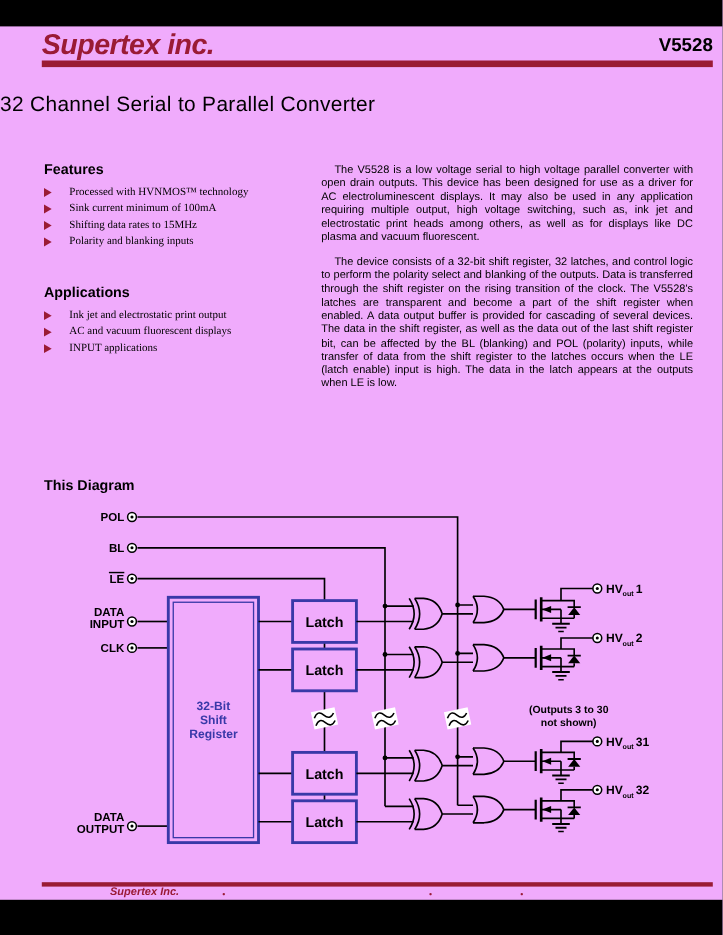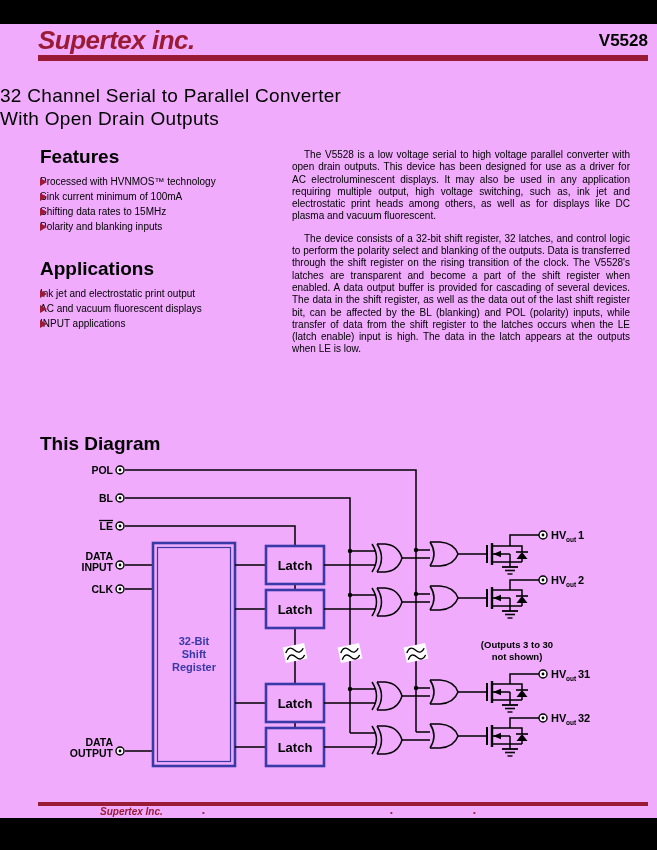--- a/index.html
+++ b/index.html
@@ -8,23 +8,23 @@
   .bar{position:absolute;left:0;width:657px;background:#000;}
   .bar.top{top:0;height:24px;}
   .bar.bottom{top:818px;height:32px;}
   .logo{position:absolute;left:38px;top:25px;font-family:"Liberation Sans",sans-serif;
         font-style:italic;font-weight:700;font-size:26px;letter-spacing:-0.5px;color:#9A1B35;}
   .partnum{position:absolute;right:9px;top:31px;font-size:17px;font-weight:700;color:#000;}
   .rule-top{position:absolute;left:38px;top:55px;width:610px;height:6px;background:#9A1B35;}
   .doc-title{position:absolute;left:0;top:84px;width:657px;text-align:left;
              font-size:19px;line-height:23px;letter-spacing:0.3px;color:#000;}
   .section{position:absolute;}
-  .sec-h{font-size:19px;font-weight:700;margin:0 0 9px 0;color:#000;}
+  .sec-h{font-size:13px;font-weight:700;margin:0 0 9px 0;color:#000;}
   .feat-list{list-style:none;margin:0;padding:0;font-size:10px;}
-  .feat-list li{position:relative;padding-left:0;margin-bottom:5px;line-height:10px;}
+  .feat-list li{position:relative;padding-left:23px;margin-bottom:5px;line-height:10px;font-family:Liberation Serif, serif;}
   .tri{position:absolute;left:0;top:1px;width:0;height:0;border-top:4px solid transparent;
        border-bottom:4px solid transparent;border-left:7px solid #9A1B35;}
   .features{left:40px;top:146px;width:250px;}
   .applications{left:40px;top:258px;width:250px;}
   .gdesc{left:292px;top:149px;width:338px;}
   .gdesc p{font-size:10px;line-height:12.3px;text-align:justify;text-indent:12px;
            margin:0 0 10px 0;}
   .bd-head{left:40px;top:433px;}
   .diagram-svg{position:absolute;left:0;top:450px;}
   .footer-rule{position:absolute;left:38px;top:802px;width:610px;height:4px;background:#9A1B35;}
@@ -40,21 +40,20 @@
 <div class="page">
 
   <div class="bar top"></div>
 
   <div class="logo">Supertex inc.</div>
   <div class="partnum">V5528</div>
   <div class="rule-top"></div>
 
   <div class="doc-title">
     <div>32 Channel Serial to Parallel Converter</div>
-    <div>With Open Drain Outputs</div>
   </div>
 
   <div class="section features">
     <h2 class="sec-h">Features</h2>
     <ul class="feat-list">
       <li><span class="tri"></span><span>Processed with HVNMOS™ technology</span></li>
       <li><span class="tri"></span><span>Sink current minimum of 100mA</span></li>
       <li><span class="tri"></span><span>Shifting data rates to 15MHz</span></li>
       <li><span class="tri"></span><span>Polarity and blanking inputs</span></li>
     </ul>

